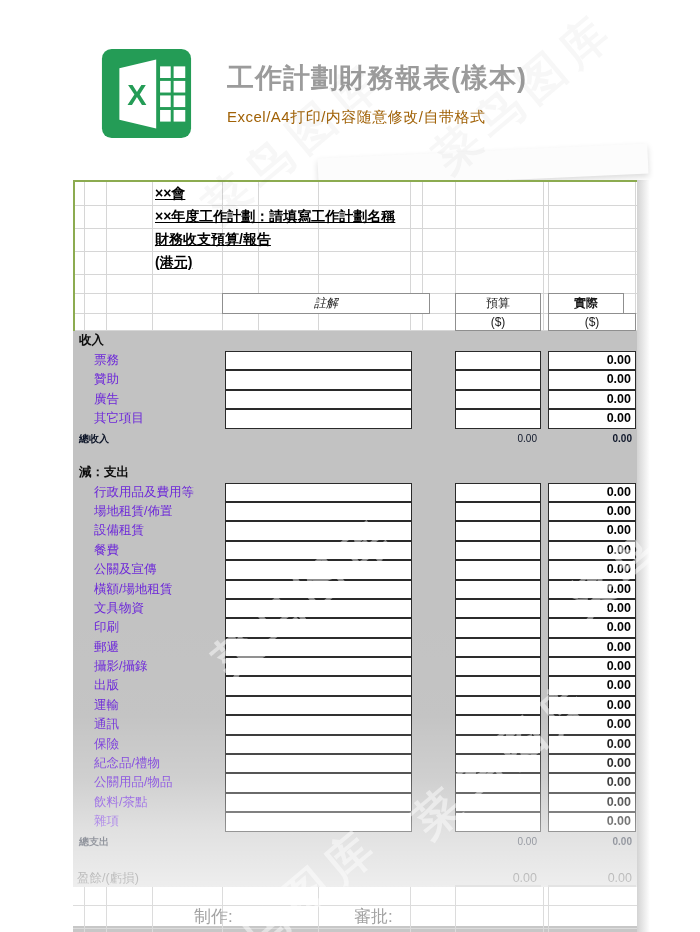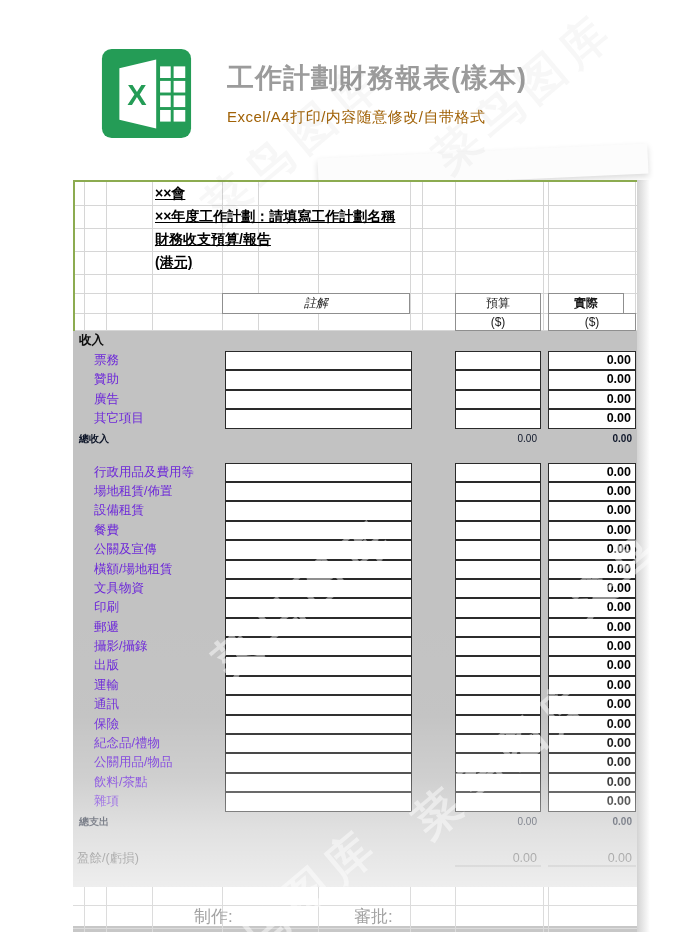--- a/index.html
+++ b/index.html
@@ -22,21 +22,21 @@
   .sheet{position:absolute;left:73px;top:180px;width:564px;height:752px;z-index:2;background:#fff;}
   .sheet-topline{position:absolute;left:0;top:0;width:100%;height:2px;background:var(--line-green);z-index:4;}
   .sheet-leftline{position:absolute;left:0;top:0;width:2px;height:151px;background:var(--line-green);z-index:4;}
 
   
   .grid-top{position:absolute;left:0;top:2px;width:564px;height:149px;background:#fff;}
   .t-line{position:absolute;left:82px;height:23px;line-height:23px;font-size:14px;font-weight:bold;
           color:#000;text-decoration:underline;z-index:1;white-space:nowrap;}
   .hdr-cell,.unit-cell{position:absolute;background:#fff;border:1px solid #8f8f8f;box-sizing:border-box;
           font-size:12px;text-align:center;z-index:1;color:#1a1a1a;}
-  .hdr-note{left:149px;top:111px;width:188px;height:21px;line-height:19px;font-style:italic;}
+  .hdr-note{left:149px;top:111px;width:208px;height:21px;line-height:19px;font-style:italic;}
   .hdr-budget{left:382px;top:111px;width:86px;height:21px;line-height:19px;}
   .hdr-actual{left:475px;top:111px;width:76px;height:21px;line-height:19px;font-weight:bold;}
   .unit-budget{left:382px;top:131px;width:86px;height:18px;line-height:16px;}
   .unit-actual{left:475px;top:131px;width:88px;height:18px;line-height:16px;}
 
   
   .gray-body{position:absolute;left:0;top:151px;width:564px;height:556px;background:var(--sheet-gray);}
   .section-row{height:20px;line-height:19.4px;font-weight:bold;font-size:12.5px;padding-left:6px;color:#0d0d0d;}
   .item-row{position:relative;height:19.4px;}
   .item-label{position:absolute;left:21px;top:0;line-height:19.4px;font-size:12.5px;color:#6d28d9;white-space:nowrap;}
@@ -168,20 +168,21 @@
             <span class="cell c-budget"></span>
             <span class="cell c-actual">0.00</span>
           </div>
         </div>
       <div class="total-row">
         <span class="total-label">總收入</span>
         <span class="v-budget">0.00</span>
         <span class="v-actual">0.00</span>
       </div>
       <div class="gap-sm"></div>
+      <div class="section-row">減：支出</div>
       <div id="expense-rows">
           <div class="item-row">
             <span class="item-label">行政用品及費用等</span>
             <span class="cell c-note"></span>
             <span class="cell c-budget"></span>
             <span class="cell c-actual">0.00</span>
           </div>
           <div class="item-row">
             <span class="item-label">場地租賃/佈置</span>
             <span class="cell c-note"></span>

